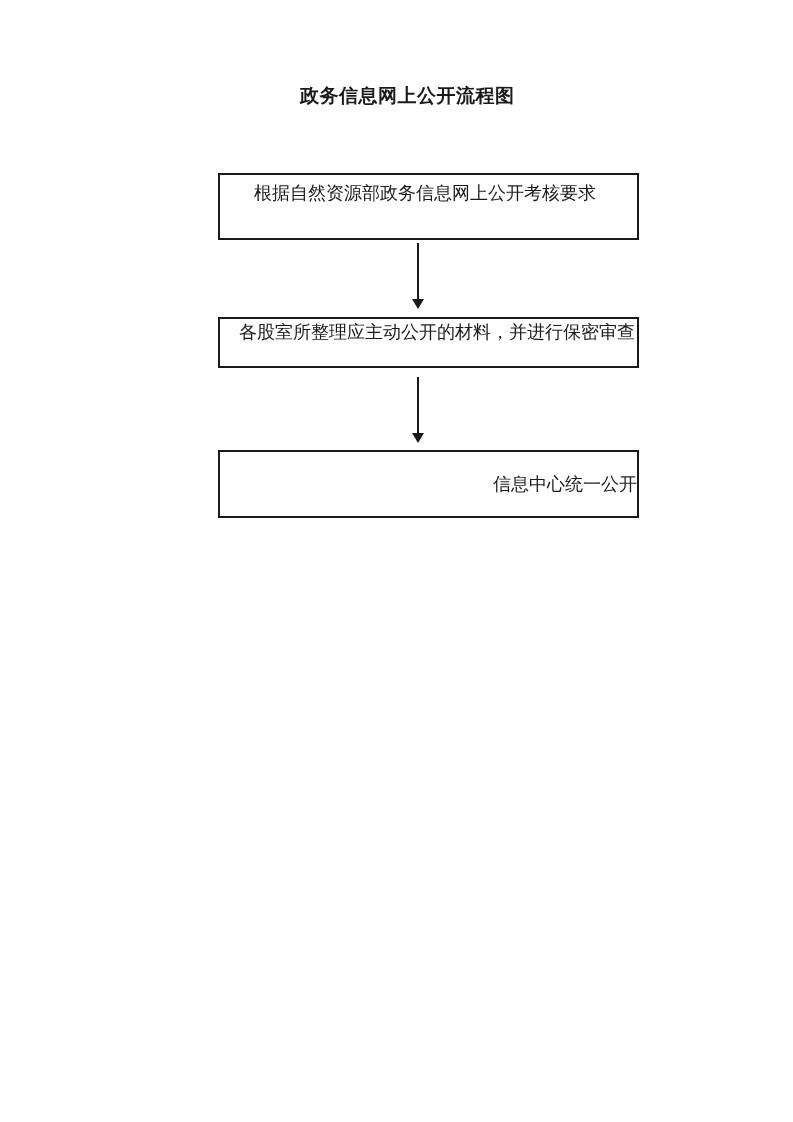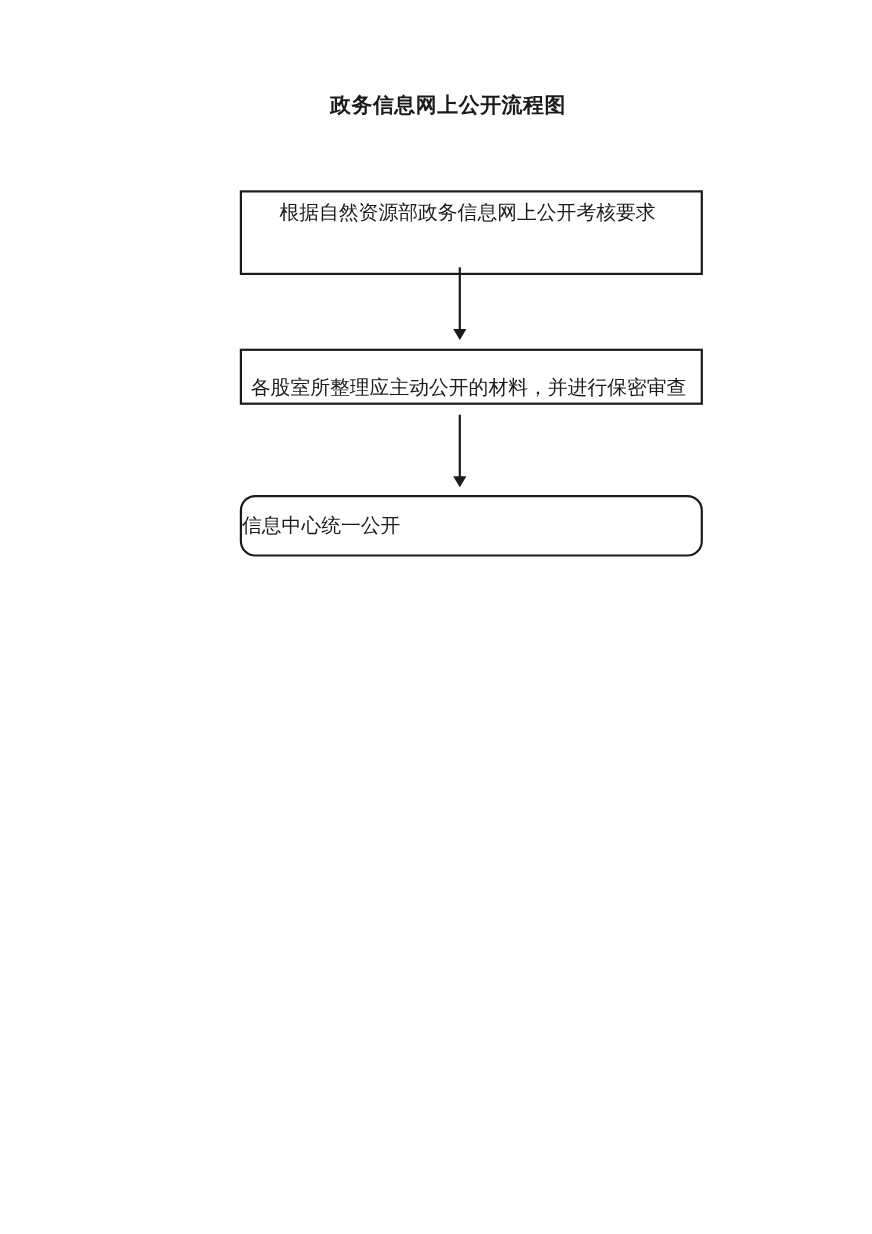--- a/index.html
+++ b/index.html
@@ -32,40 +32,39 @@
     left: 218px;
     width: 421px;
     box-sizing: border-box;
     border: 2px solid var(--ink, #1a1a1a);
     background: var(--paper, #ffffff);
     font-size: 18px;
     line-height: 27px;
   }
   .flow-node-1 {
     top: 173px;
-    height: 77px;
+    height: 67px;
     padding: 5px 10px 0 34px;
     text-align: left;
   }
   .flow-node-2 {
     top: 317px;
     height: 51px;
     display: flex;
-    align-items: flex-end;
-    padding-left: 8px;
+    align-items: flex-start;
+    padding-left: 19px;
     text-align: left;
   }
   .flow-node-3 {
     top: 450px;
-    height: 56px;
+    height: 68px;
     display: flex;
     align-items: center;
-    justify-content: flex-start;
+    justify-content: flex-end;
     text-align: center;
-    border-radius: 14px;
   }
   .flow-arrow {
     position: absolute;
     left: 411px;
     width: 14px;
     height: 67px;
   }
   .flow-arrow-1 { top: 243px; }
   .flow-arrow-2 { top: 377px; }
   .flow-arrow .shaft {

